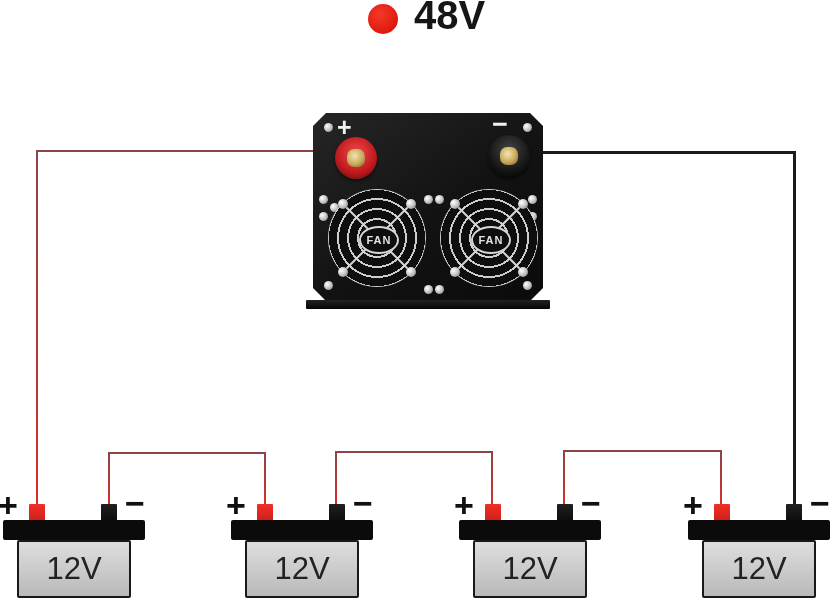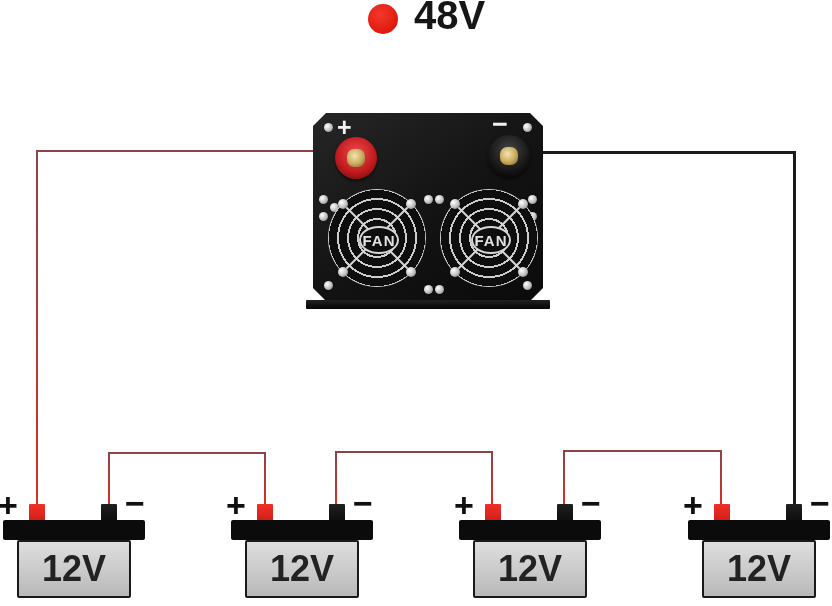--- a/index.html
+++ b/index.html
@@ -30,21 +30,21 @@
             box-shadow:0 2px 3px rgba(0,0,0,.55);}
   .term-blk{background:radial-gradient(circle at 50% 36%, #454545, #161616 60%, #000 96%);
             box-shadow:0 2px 3px rgba(0,0,0,.55);}
   .term-nut{position:absolute;left:12px;top:12px;width:18px;height:18px;border-radius:40%;
             background:radial-gradient(circle at 42% 38%, #f3e4b0, #c9a95c 55%, #7e6128 95%);}
   .fan{position:absolute;width:98px;height:98px;border-radius:50%;
        background:repeating-radial-gradient(circle at 50% 50%, #0e0e0e 0 8px, #cdcdcd 8px 10px);}
   .fan-x{position:absolute;left:2px;top:48px;width:94px;height:2px;background:#d6d6d6;}
   .fan-hub{position:absolute;left:31px;top:37px;width:36px;height:24px;border:2px solid #d6d6d6;
            border-radius:50%;background:#0e0e0e;display:flex;align-items:center;justify-content:center;
-           color:#e2e2e2;font-size:15px;font-weight:700;letter-spacing:1px;}
+           color:#e2e2e2;font-size:11px;font-weight:700;letter-spacing:1px;}
   .fan .screw{width:10px;height:10px;}
 
   
   .wire{position:absolute;}
   .wr-h{height:2px;background:#8e4347;}
   .wr-v{width:2px;background:linear-gradient(180deg,#8e4347 0%,#b13a38 55%,#d52f27 92%);}
   .wb-h{height:3px;background:#1b1b1b;}
   .wb-v{width:3px;background:#1b1b1b;}
 
   
@@ -52,21 +52,21 @@
   .sign{position:absolute;font-size:34px;font-weight:700;color:#101010;line-height:34px;}
   .sign-plus{left:-5px;top:2px;}
   .sign-minus{left:122px;top:0px;}
   .bat-term{position:absolute;top:18px;width:16px;height:18px;border-radius:1px;}
   .bat-term.pos{left:26px;background:linear-gradient(180deg,#f03028,#cf1d17);}
   .bat-term.neg{left:98px;background:linear-gradient(180deg,#202020,#0c0c0c);}
   .bat-bar{position:absolute;left:0;top:34px;width:142px;height:20px;border-radius:2px;background:#0b0b0b;}
   .bat-body{position:absolute;left:14px;top:54px;width:110px;height:54px;border:2px solid #191919;
             border-radius:2px;background:linear-gradient(180deg,#dedede,#b9b9b9);
             display:flex;align-items:center;justify-content:center;}
-  .bat-label{font-size:36px;font-weight:700;color:#222;}
+  .bat-label{font-size:31px;font-weight:400;color:#222;}
 </style>
 </head>
 <body>
 
 <div class="canvas">
 
   <div class="hdr-dot"></div>
   <div class="hdr-label">48V</div>
 
   <div class="wire wr-h" style="left:37px;top:150px;width:320px;"></div>

